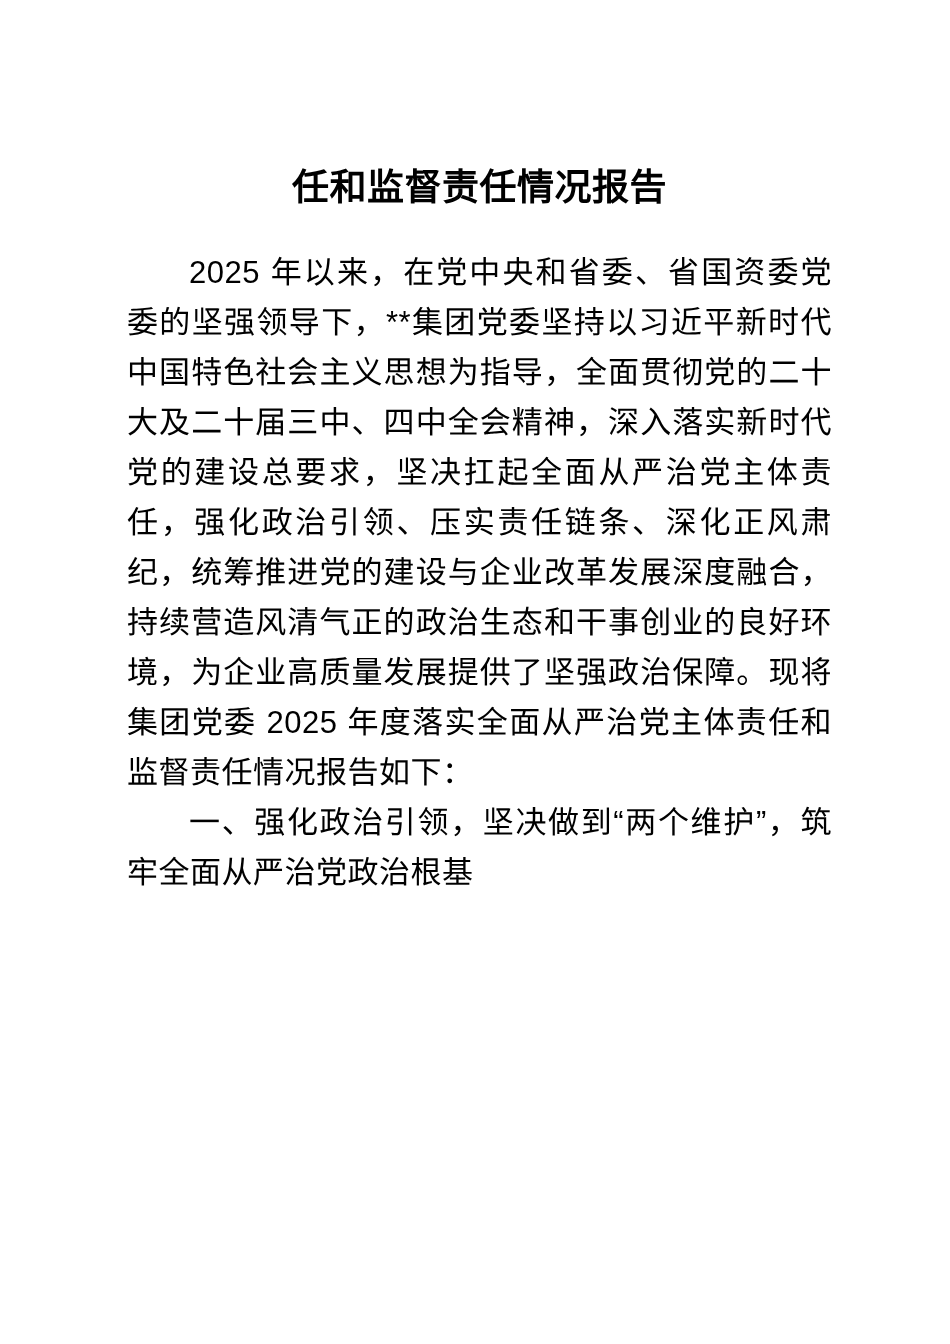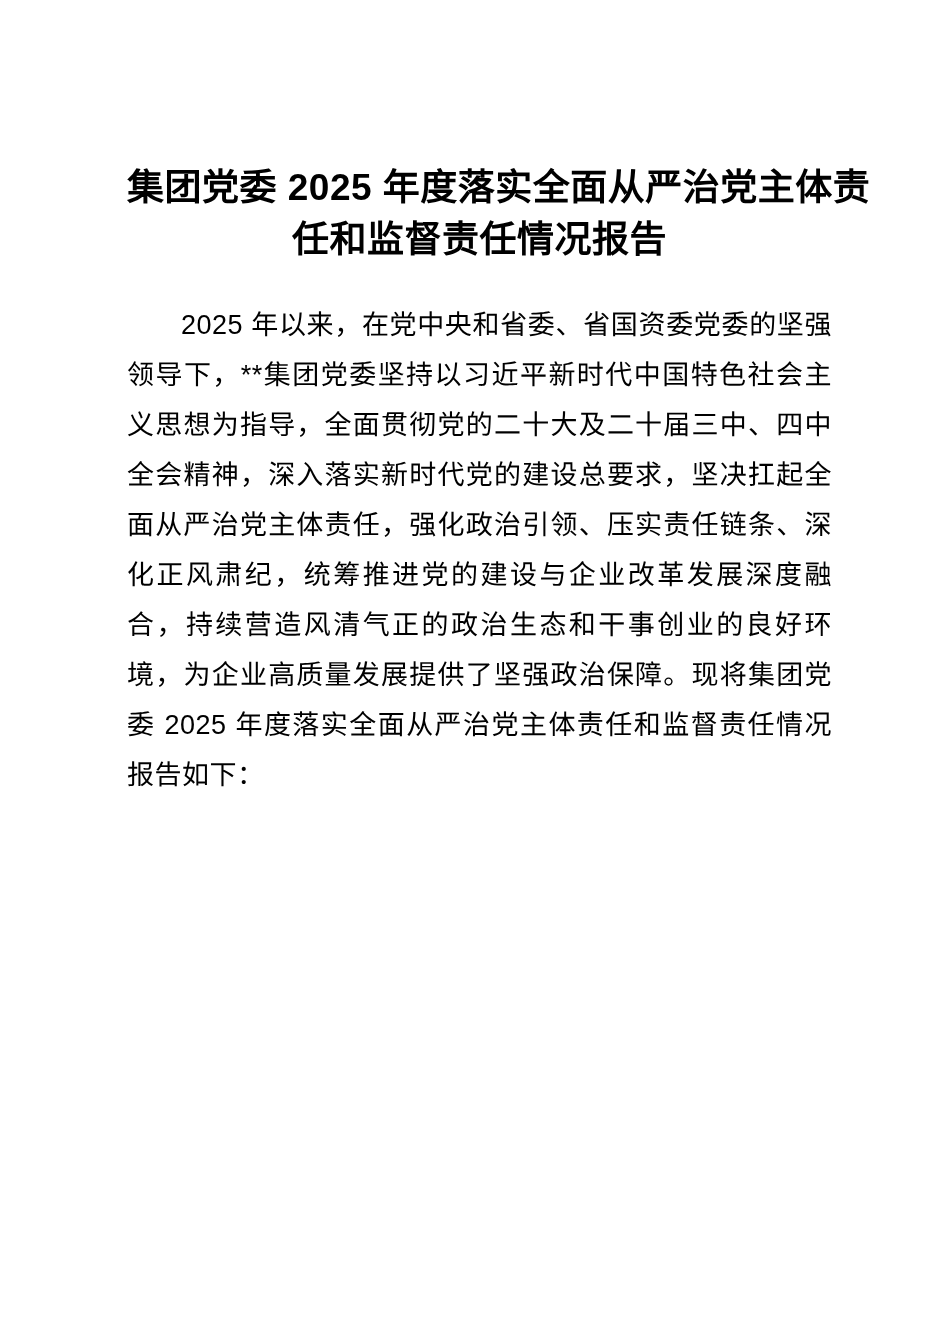--- a/index.html
+++ b/index.html
@@ -25,40 +25,40 @@
     line-height: 52px;
     text-align: center;
     letter-spacing: 0.5px;
     margin: 0 0 34px 0;
   }
   .doc-title .title-line {
     display: block;
     white-space: nowrap;
   }
   .para {
-    font-size: 27px;
+    font-size: 31px;
     line-height: 50px;
     text-align: justify;
     text-justify: inter-ideograph;
     text-indent: 2em;
     margin: 0;
     letter-spacing: 0.5px;
     word-break: break-all;
   }
   .para .lead-bold {
     font-weight: 700;
   }
 </style>
 </head>
 <body>
 
 <div class="page">
 
   <h1 class="doc-title">
-    <span class="title-line">集团党委 2025 年度落实全面从严治党主体责</span>
     <span class="title-line">任和监督责任情况报告</span>
   </h1>
 
   <p class="para">2025 年以来，在党中央和省委、省国资委党委的坚强领导下，**集团党委坚持以习近平新时代中国特色社会主义思想为指导，全面贯彻党的二十大及二十届三中、四中全会精神，深入落实新时代党的建设总要求，坚决扛起全面从严治党主体责任，强化政治引领、压实责任链条、深化正风肃纪，统筹推进党的建设与企业改革发展深度融合，持续营造风清气正的政治生态和干事创业的良好环境，为企业高质量发展提供了坚强政治保障。现将集团党委 2025 年度落实全面从严治党主体责任和监督责任情况报告如下：</p>
 
+  <p class="para">一、强化政治引领，坚决做到“两个维护”，筑牢全面从严治党政治根基</p>
 
 
 </div>
 
 </body></html>

